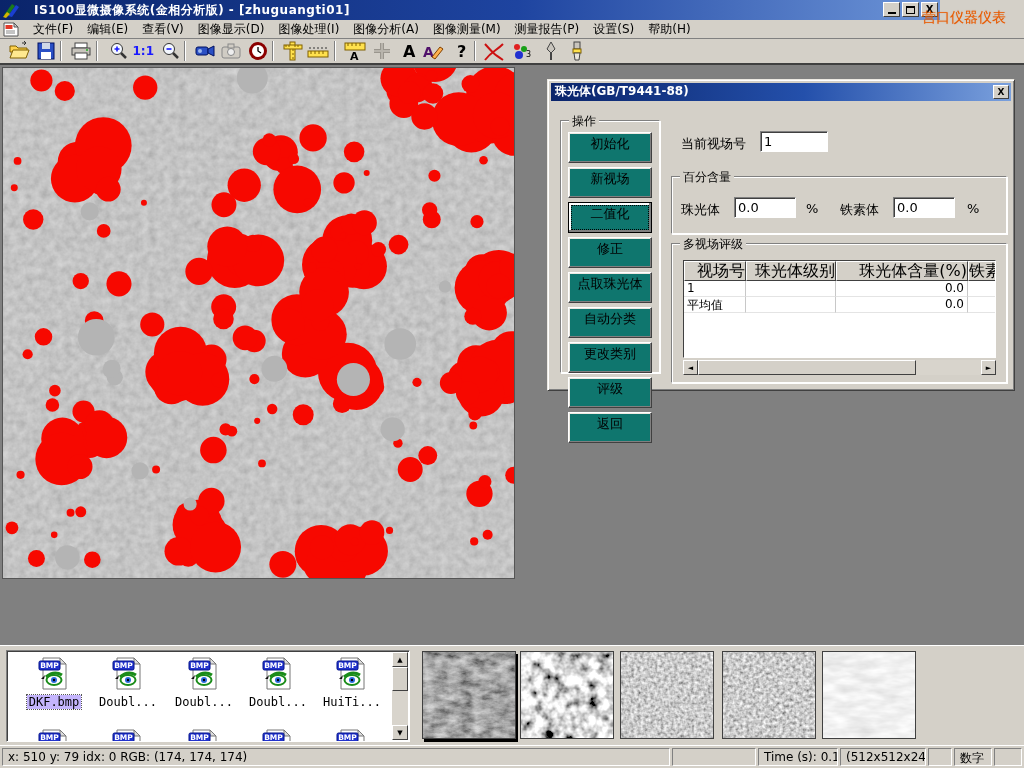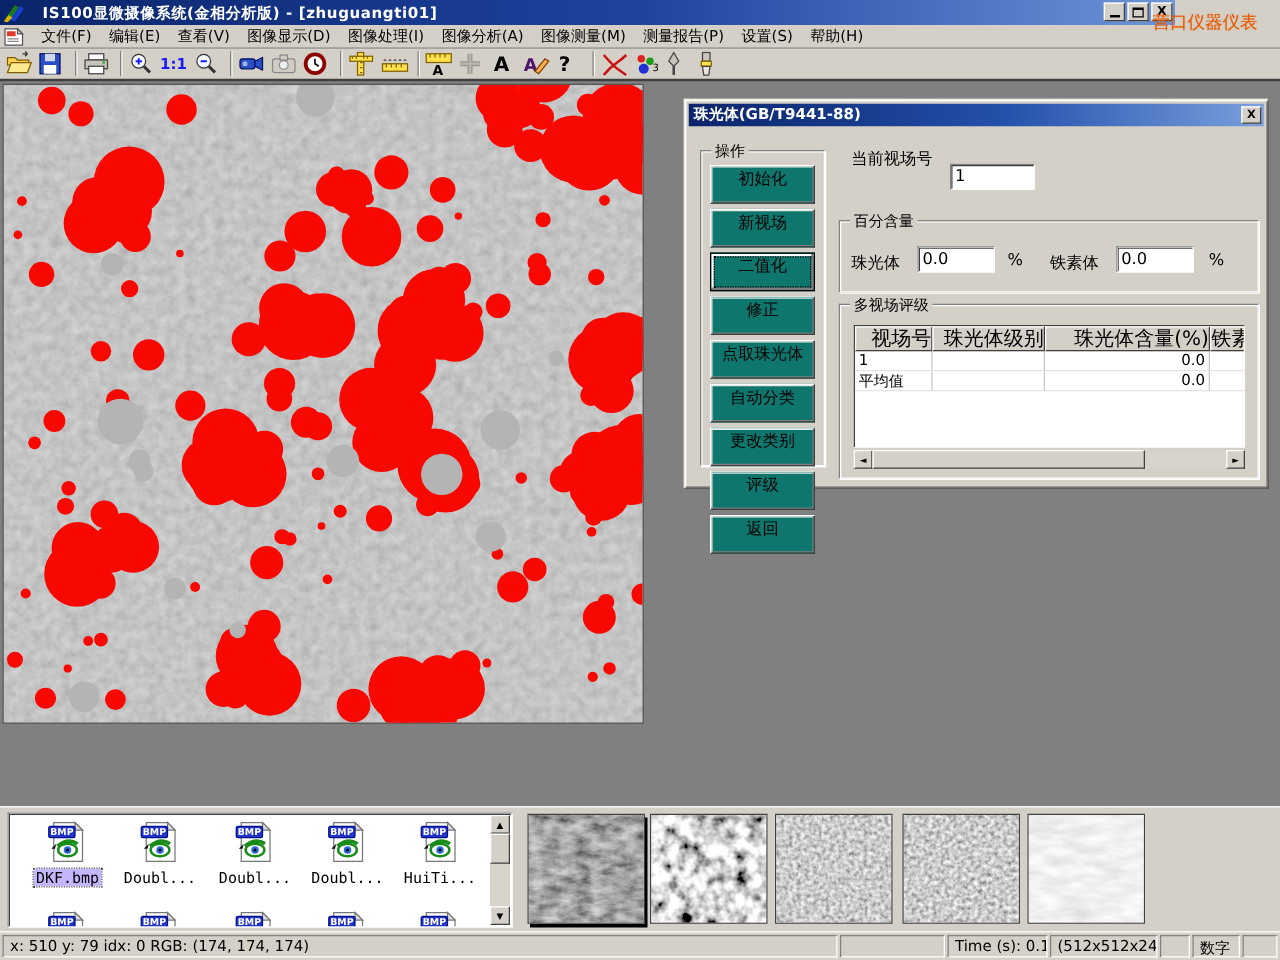--- a/index.html
+++ b/index.html
@@ -26,21 +26,21 @@
 
   
   .menubar { position:absolute; left:0; top:20px; width:1024px; height:19px; background:#d4d0c8;
              display:flex; align-items:center; border-bottom:1px solid #808080; }
   .menu-item { padding:2px 7px; color:#000; }
   .doc-icon { width:17px; height:15px; margin:0 6px 0 3px; position:relative; }
 
   
   .toolbar { position:absolute; left:0; top:39px; width:1024px; height:25px; background:#d4d0c8;
              display:flex; align-items:center; border-bottom:1px solid #404040; padding-left:4px; }
-  .tbtn { width:26px; height:23px; display:flex; align-items:center; justify-content:flex-start; }
+  .tbtn { width:26px; height:23px; display:flex; align-items:center; justify-content:flex-end; }
   .tsep { width:2px; height:20px; margin:0 4px; border-left:1px solid #808080; border-right:1px solid #fff; }
   .one2one { color:#1a1aff; font-weight:bold; font-size:12px; }
 
   
   .workspace { position:absolute; left:0; top:64px; width:1024px; height:581px; background:#808080; border-top:1px solid #404040; }
   .metal-img { position:absolute; left:2px; top:2px; width:513px; height:512px; border:1px solid #555; }
 
   
   .dialog { position:absolute; left:549px; top:78px; width:468px; height:312px; background:#d4d0c8;
             border-top:1px solid #ece9e2; border-left:1px solid #ece9e2; border-right:1px solid #404040; border-bottom:1px solid #404040;
@@ -555,21 +555,21 @@
         <div class="opbtn default">二值化</div>
         <div class="opbtn">修正</div>
         <div class="opbtn">点取珠光体</div>
         <div class="opbtn">自动分类</div>
         <div class="opbtn">更改类别</div>
         <div class="opbtn">评级</div>
         <div class="opbtn">返回</div>
       </div>
     </div>
 
-    <span class="dlabel" style="left:133px; top:38px;text-align:right;">当前视场号</span>
+    <span class="dlabel" style="left:133px; top:55px;text-align:right;">当前视场号</span>
     <input class="field" style="left: 212px; top: 51px; width: 68px;" value="1">
 
 
     <div class="groupbox" style="left:123px; top:96px; width:336px; height:58px;">
       <span class="grouplabel">百分含量</span>
       <span class="dlabel" style="left:9px; top:24px;">珠光体</span>
       <input class="field" style="left: 62px; top: 20px; width: 62px;" value="0.0">
       <span class="dlabel" style="left:134px; top:24px;">%</span>
       <span class="dlabel" style="left:168px; top:24px;">铁素体</span>
       <input class="field" style="left: 221px; top: 20px; width: 62px;" value="0.0">

